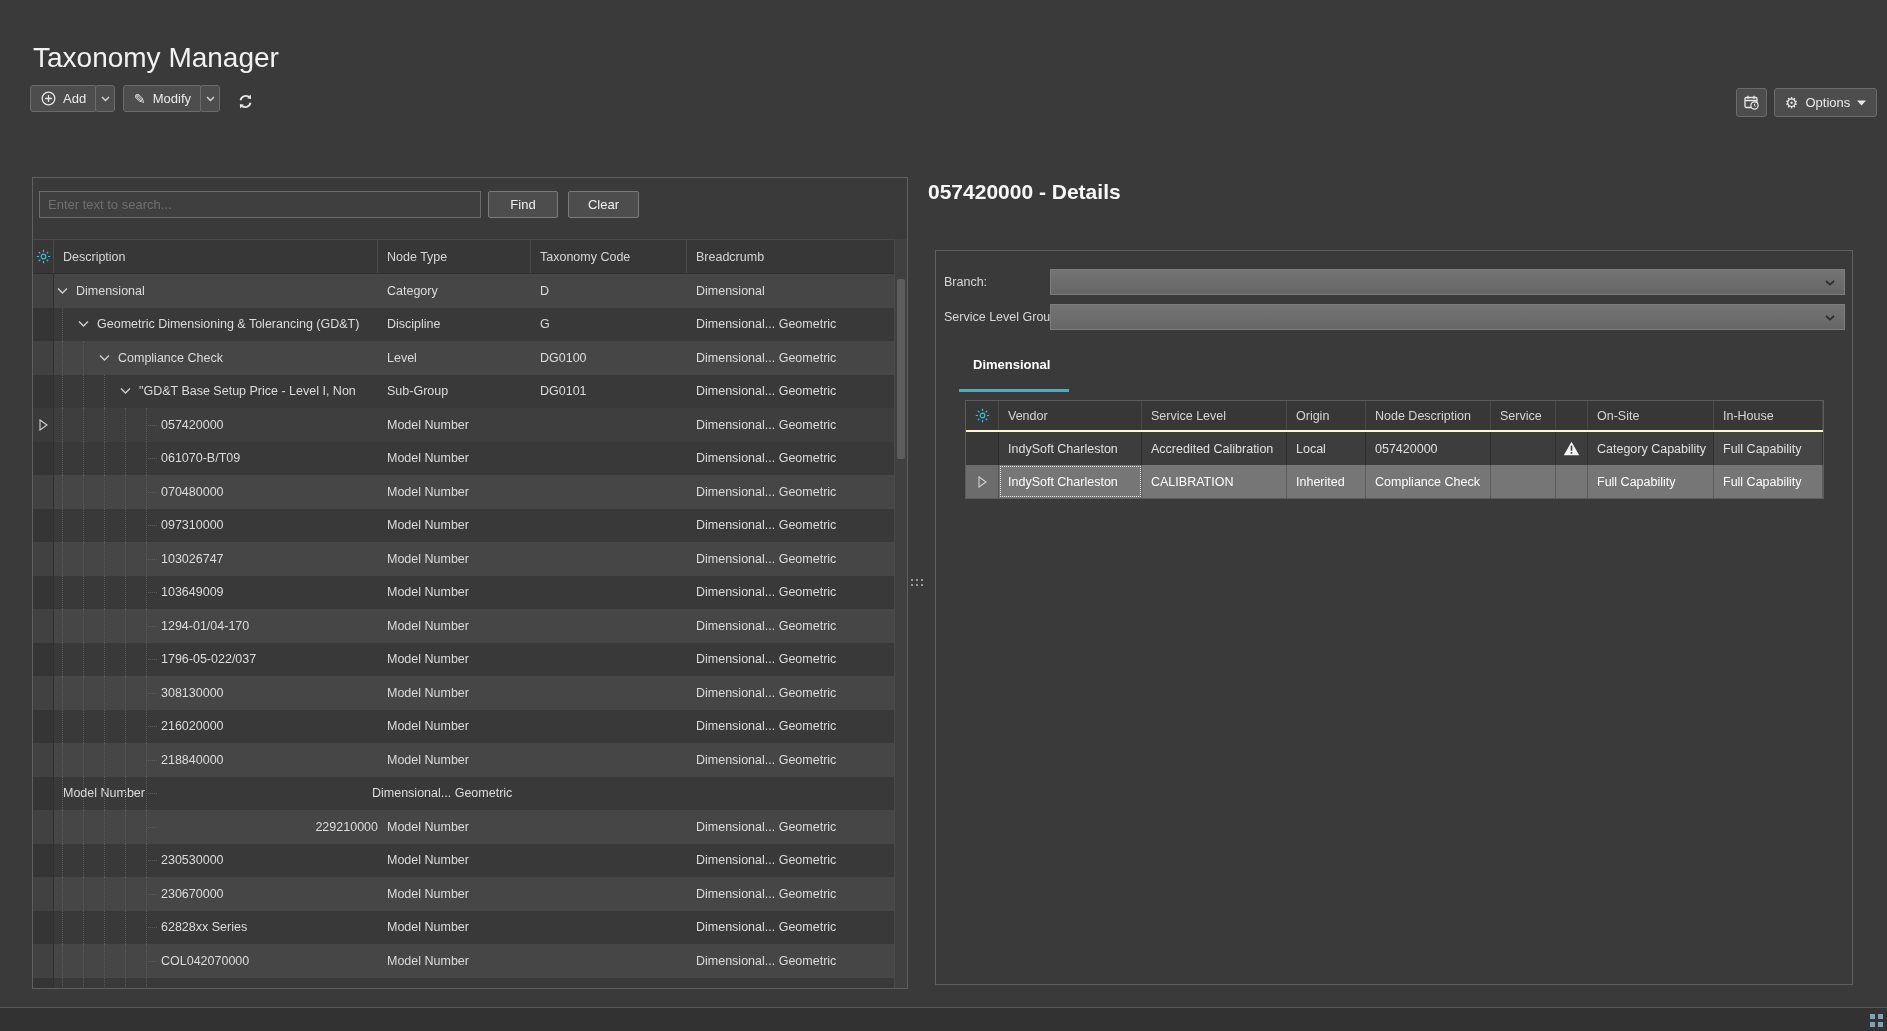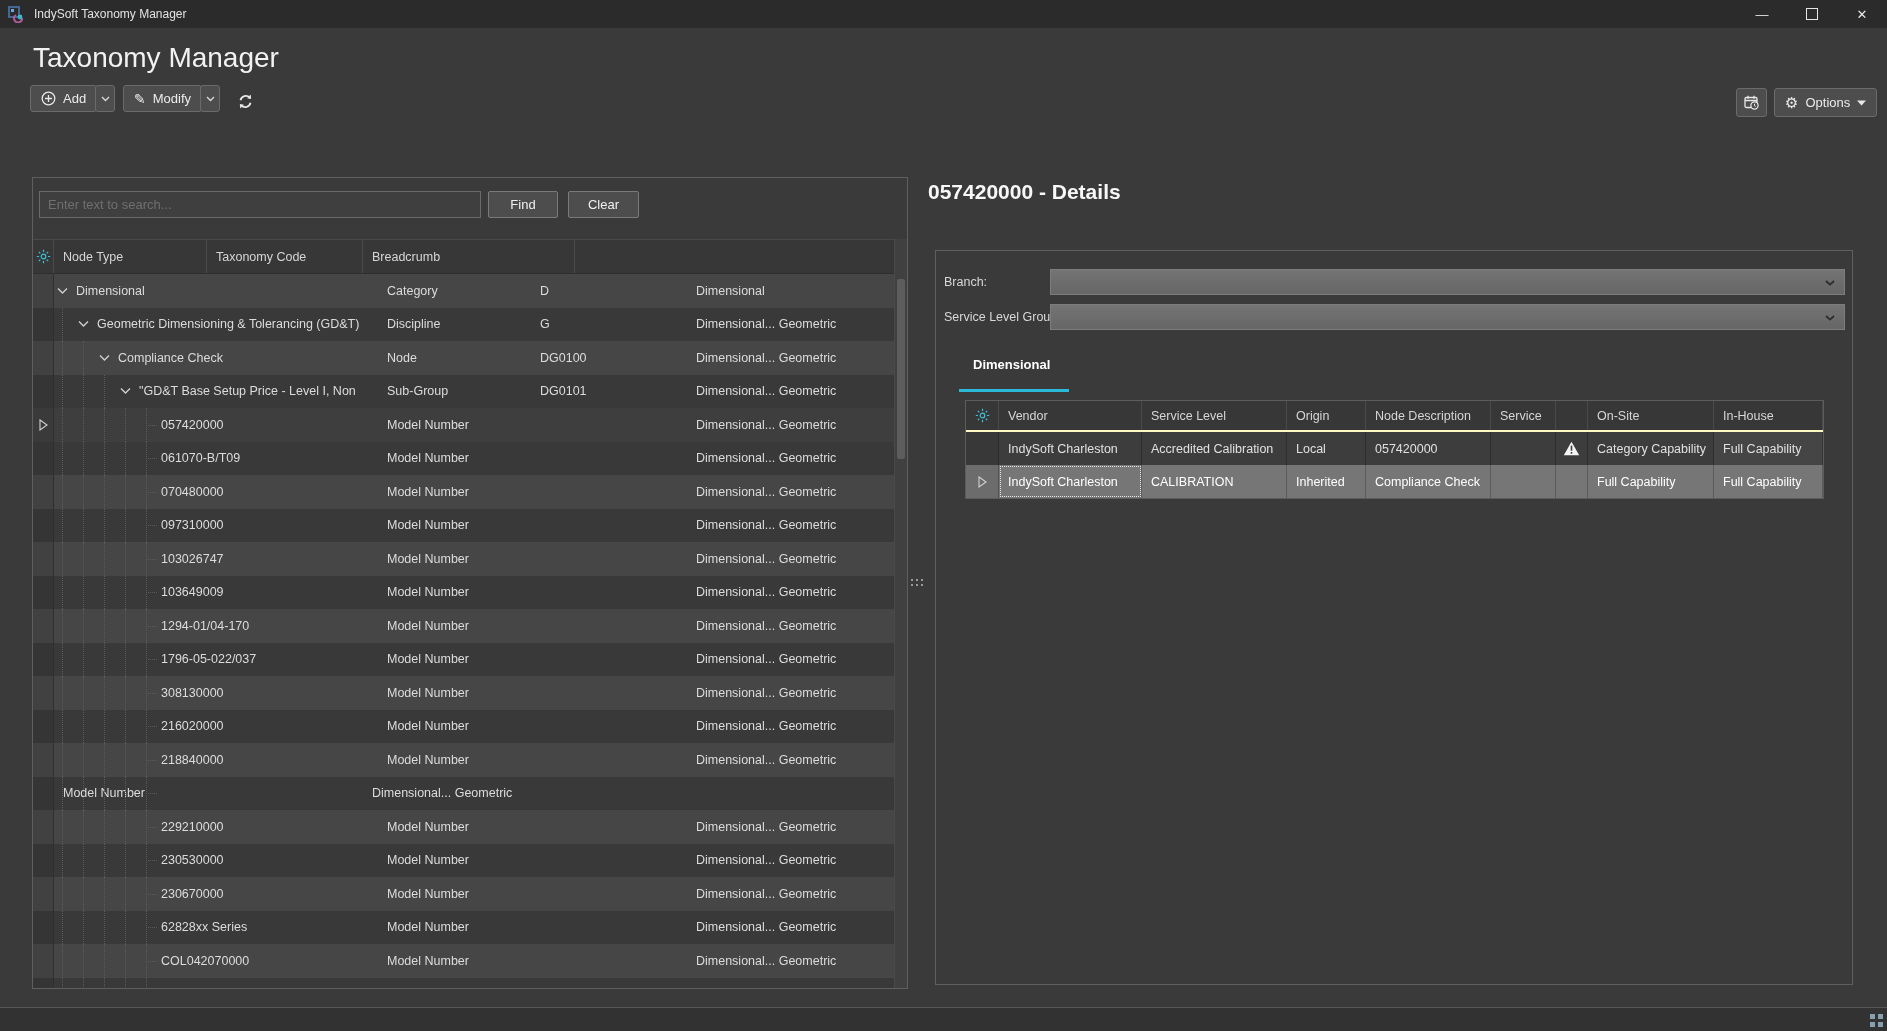--- a/index.html
+++ b/index.html
@@ -79,40 +79,20 @@
   .bottom-divider{position:absolute;left:0;top:1007px;width:100%;height:1px;background:#575757;}
   .bottom-bar{position:absolute;left:0;top:1008px;width:100%;height:23px;background:#323232;}
   .resize-grip{position:absolute;right:4px;bottom:4px;width:13px;height:13px;display:flex;flex-wrap:wrap;gap:3px;}
   .resize-grip i{width:5px;height:5px;background:#86a0b0;display:block;}
 </style>
 </head>
 <body>
 
 <div class="app">
 
-  <div class="titlebar">
-    <svg class="app-icon" viewBox="0 0 18 18">
-      <rect x="1" y="2" width="10" height="10" fill="none" stroke="#4a78b0" stroke-width="1.6"></rect>
-      <rect x="3" y="4" width="3" height="3" fill="#6fa8dc"></rect>
-      <path d="M8 10 a4 4 0 1 0 6 3" fill="none" stroke="#b05a9a" stroke-width="2"></path>
-      <circle cx="12" cy="12" r="2.4" fill="#3bb7c9"></circle>
-    </svg>
-    <span class="win-title">IndySoft Taxonomy Manager</span>
-    <div class="win-btns">
-      <div class="win-btn">
-          <span>—</span>
-        </div>
-      <div class="win-btn">
-          <span class="max-glyph"></span>
-        </div>
-      <div class="win-btn">
-          <span>✕</span>
-        </div>
-    </div>
-  </div>
 
   <div class="page-title">Taxonomy Manager</div>
 
   <div class="tb-btn" style="left:30px;top:85px;">
     <svg width="15" height="15" viewBox="0 0 15 15">
       <circle cx="7.5" cy="7.5" r="6.3" fill="none" stroke="#e8e8e8" stroke-width="1.3"></circle>
       <path d="M7.5 4v7M4 7.5h7" stroke="#e8e8e8" stroke-width="1.3"></path>
     </svg>
     <span>Add</span>
   </div>
@@ -164,20 +144,21 @@
 
     <div class="tree-header" id="tree-header">
         <div class="th-gutter">
           <svg width="15" height="15" viewBox="0 0 15 15">
             <circle cx="7.5" cy="7.5" r="2.3" fill="none" stroke="#3ec1d6" stroke-width="1.2"></circle>
             <g stroke="#3ec1d6" stroke-width="1.2">
               <path d="M7.5 0.8v2.2M7.5 12v2.2M0.8 7.5h2.2M12 7.5h2.2M2.8 2.8l1.5 1.5M10.7 10.7l1.5 1.5M12.2 2.8l-1.5 1.5M4.3 10.7l-1.5 1.5"></path>
             </g>
           </svg>
         </div>
+        <div class="th-cell" style="width: 324px;">Description</div>
         <div class="th-cell" style="width: 153px;">Node Type</div>
         <div class="th-cell" style="width: 156px;">Taxonomy Code</div>
         <div class="th-cell" style="width: 212px;">Breadcrumb</div>
       </div>
     <div class="tree-body" id="tree-body">
         <div class="trow even">
           <div class="gutter"></div>
           <div class="tcell" style="width: 324px;">
             <span style="display: inline-block; width: 3px; flex: 0 0 auto;"></span>
             <span style="margin-right: 8px; flex: 0 0 auto;"><svg class="chev" width="11" height="8" viewBox="0 0 11 8">
@@ -207,21 +188,21 @@
           <div class="gutter"></div>
           <div class="guide" style="left: 29px;"></div>
           <div class="guide" style="left: 50px;"></div>
           <div class="tcell" style="width: 324px;">
             <span style="display: inline-block; width: 45px; flex: 0 0 auto;"></span>
             <span style="margin-right: 8px; flex: 0 0 auto;"><svg class="chev" width="11" height="8" viewBox="0 0 11 8">
                 <polyline points="1,1.5 5.5,6 10,1.5" fill="none" stroke="#cfcfcf" stroke-width="1.4"></polyline>
               </svg></span>
             <span style="white-space: nowrap;">Compliance Check</span>
           </div>
-          <div class="tcell pad" style="width: 153px;">Node</div>
+          <div class="tcell pad" style="width: 153px;">Level</div>
           <div class="tcell pad" style="width: 156px;">DG0100</div>
           <div class="tcell pad" style="width: 212px;">Dimensional... Geometric</div>
         </div>
         <div class="trow odd">
           <div class="gutter"></div>
           <div class="guide" style="left: 29px;"></div>
           <div class="guide" style="left: 50px;"></div>
           <div class="guide" style="left: 71px;"></div>
           <div class="tcell" style="width: 324px;">
             <span style="display: inline-block; width: 66px; flex: 0 0 auto;"></span>
@@ -427,21 +408,21 @@
           <div class="tcell pad" style="width: 212px;">Dimensional... Geometric</div>
         </div>
         <div class="trow even">
           <div class="gutter"></div>
           <div class="guide" style="left: 29px;"></div>
           <div class="guide" style="left: 50px;"></div>
           <div class="guide" style="left: 71px;"></div>
           <div class="guide" style="left: 92px;"></div>
           <div class="guide" style="left: 113px;"></div>
           <div class="stub" style="left: 113px;"></div>
-          <div class="tcell" style="width: 324px;">
+          <div class="tcell" style="width: 324px; justify-content: flex-end;">
             <span style="display: inline-block; width: 107px; flex: 0 0 auto;"></span>
             <span style="white-space: nowrap;">229210000</span>
           </div>
           <div class="tcell pad" style="width: 153px;">Model Number</div>
           <div class="tcell pad" style="width: 156px;"></div>
           <div class="tcell pad" style="width: 212px;">Dimensional... Geometric</div>
         </div>
         <div class="trow odd">
           <div class="gutter"></div>
           <div class="guide" style="left: 29px;"></div>

